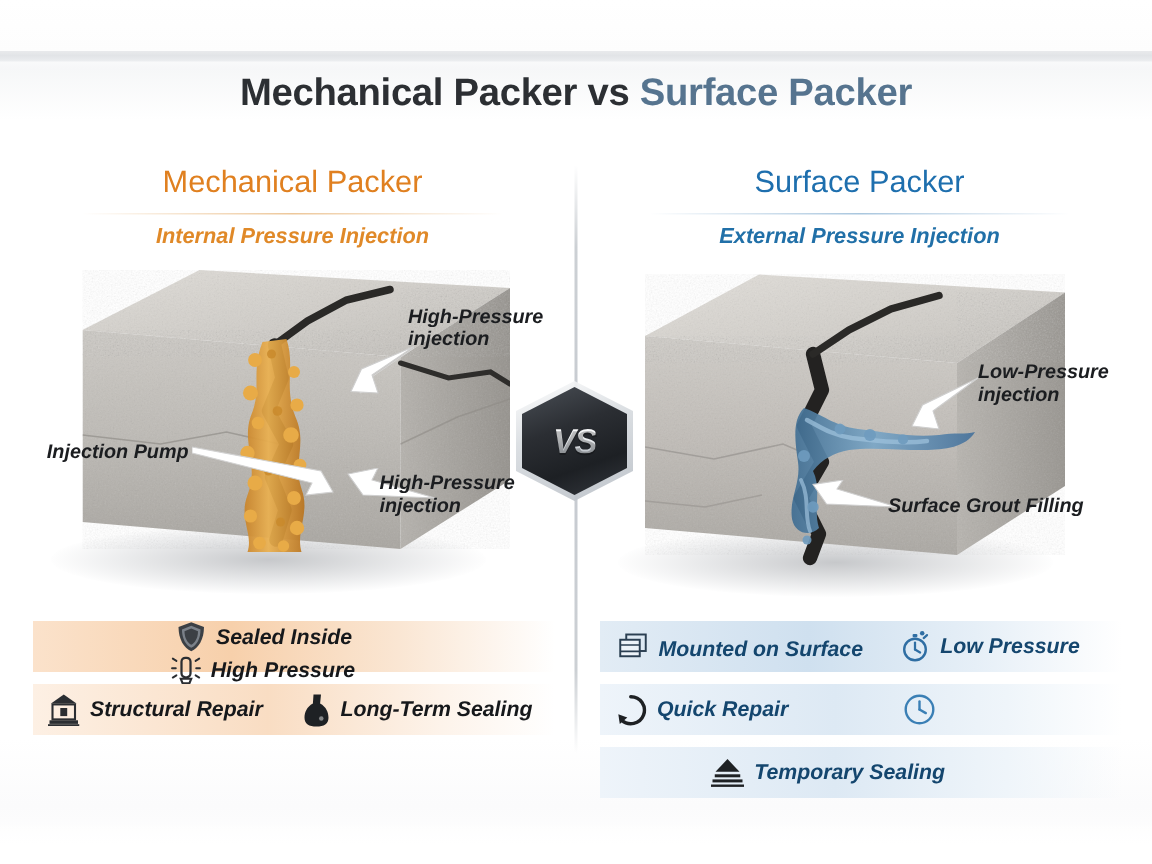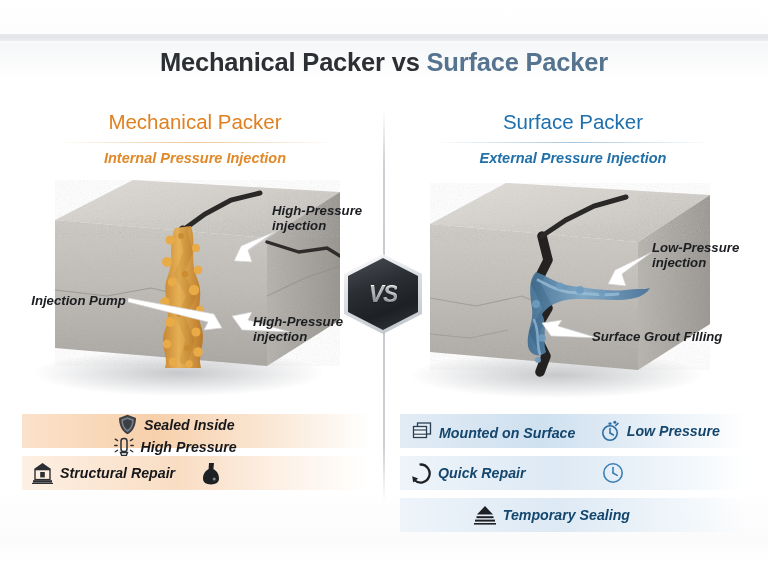--- a/index.html
+++ b/index.html
@@ -336,20 +336,21 @@
       </span>
       <span class="feat-label">Structural Repair</span>
     </div>
     <div class="feat-cell" style="width:170px;">
       <span class="ico">
         <svg width="18" height="23" viewBox="0 0 18 23">
           <path d="M7,1 L12,1 L11.4,7 C15.5,9.2 17,13 17,16.5 C17,20.5 14,22.4 9,22.4 C4,22.4 1,20.5 1,16.5 C1,13 2.5,9.2 6.6,7 Z" fill="#1e2124"></path>
           <circle cx="12.2" cy="17" r="1.5" fill="#ffffff" opacity=".45"></circle>
         </svg>
       </span>
+      <span class="feat-label">Long-Term Sealing</span>
     </div>
   </div>
 
   <div class="feat-row right fr-bA" style="top:414px;">
     <div class="feat-cell" style="margin-left:12px;width:190px;align-items:flex-end;">
       <span class="ico">
         <svg width="20" height="20" viewBox="0 0 20 20">
           <rect x="5.5" y="2" width="13" height="11" fill="none" stroke="#2b3f52" stroke-width="1.3"></rect>
           <rect x="1.5" y="5.5" width="13" height="11" fill="#eef4fa" stroke="#2b3f52" stroke-width="1.3"></rect>
           <path d="M1.5,9 L14.5,9" stroke="#2b3f52" stroke-width="1.1"></path>

